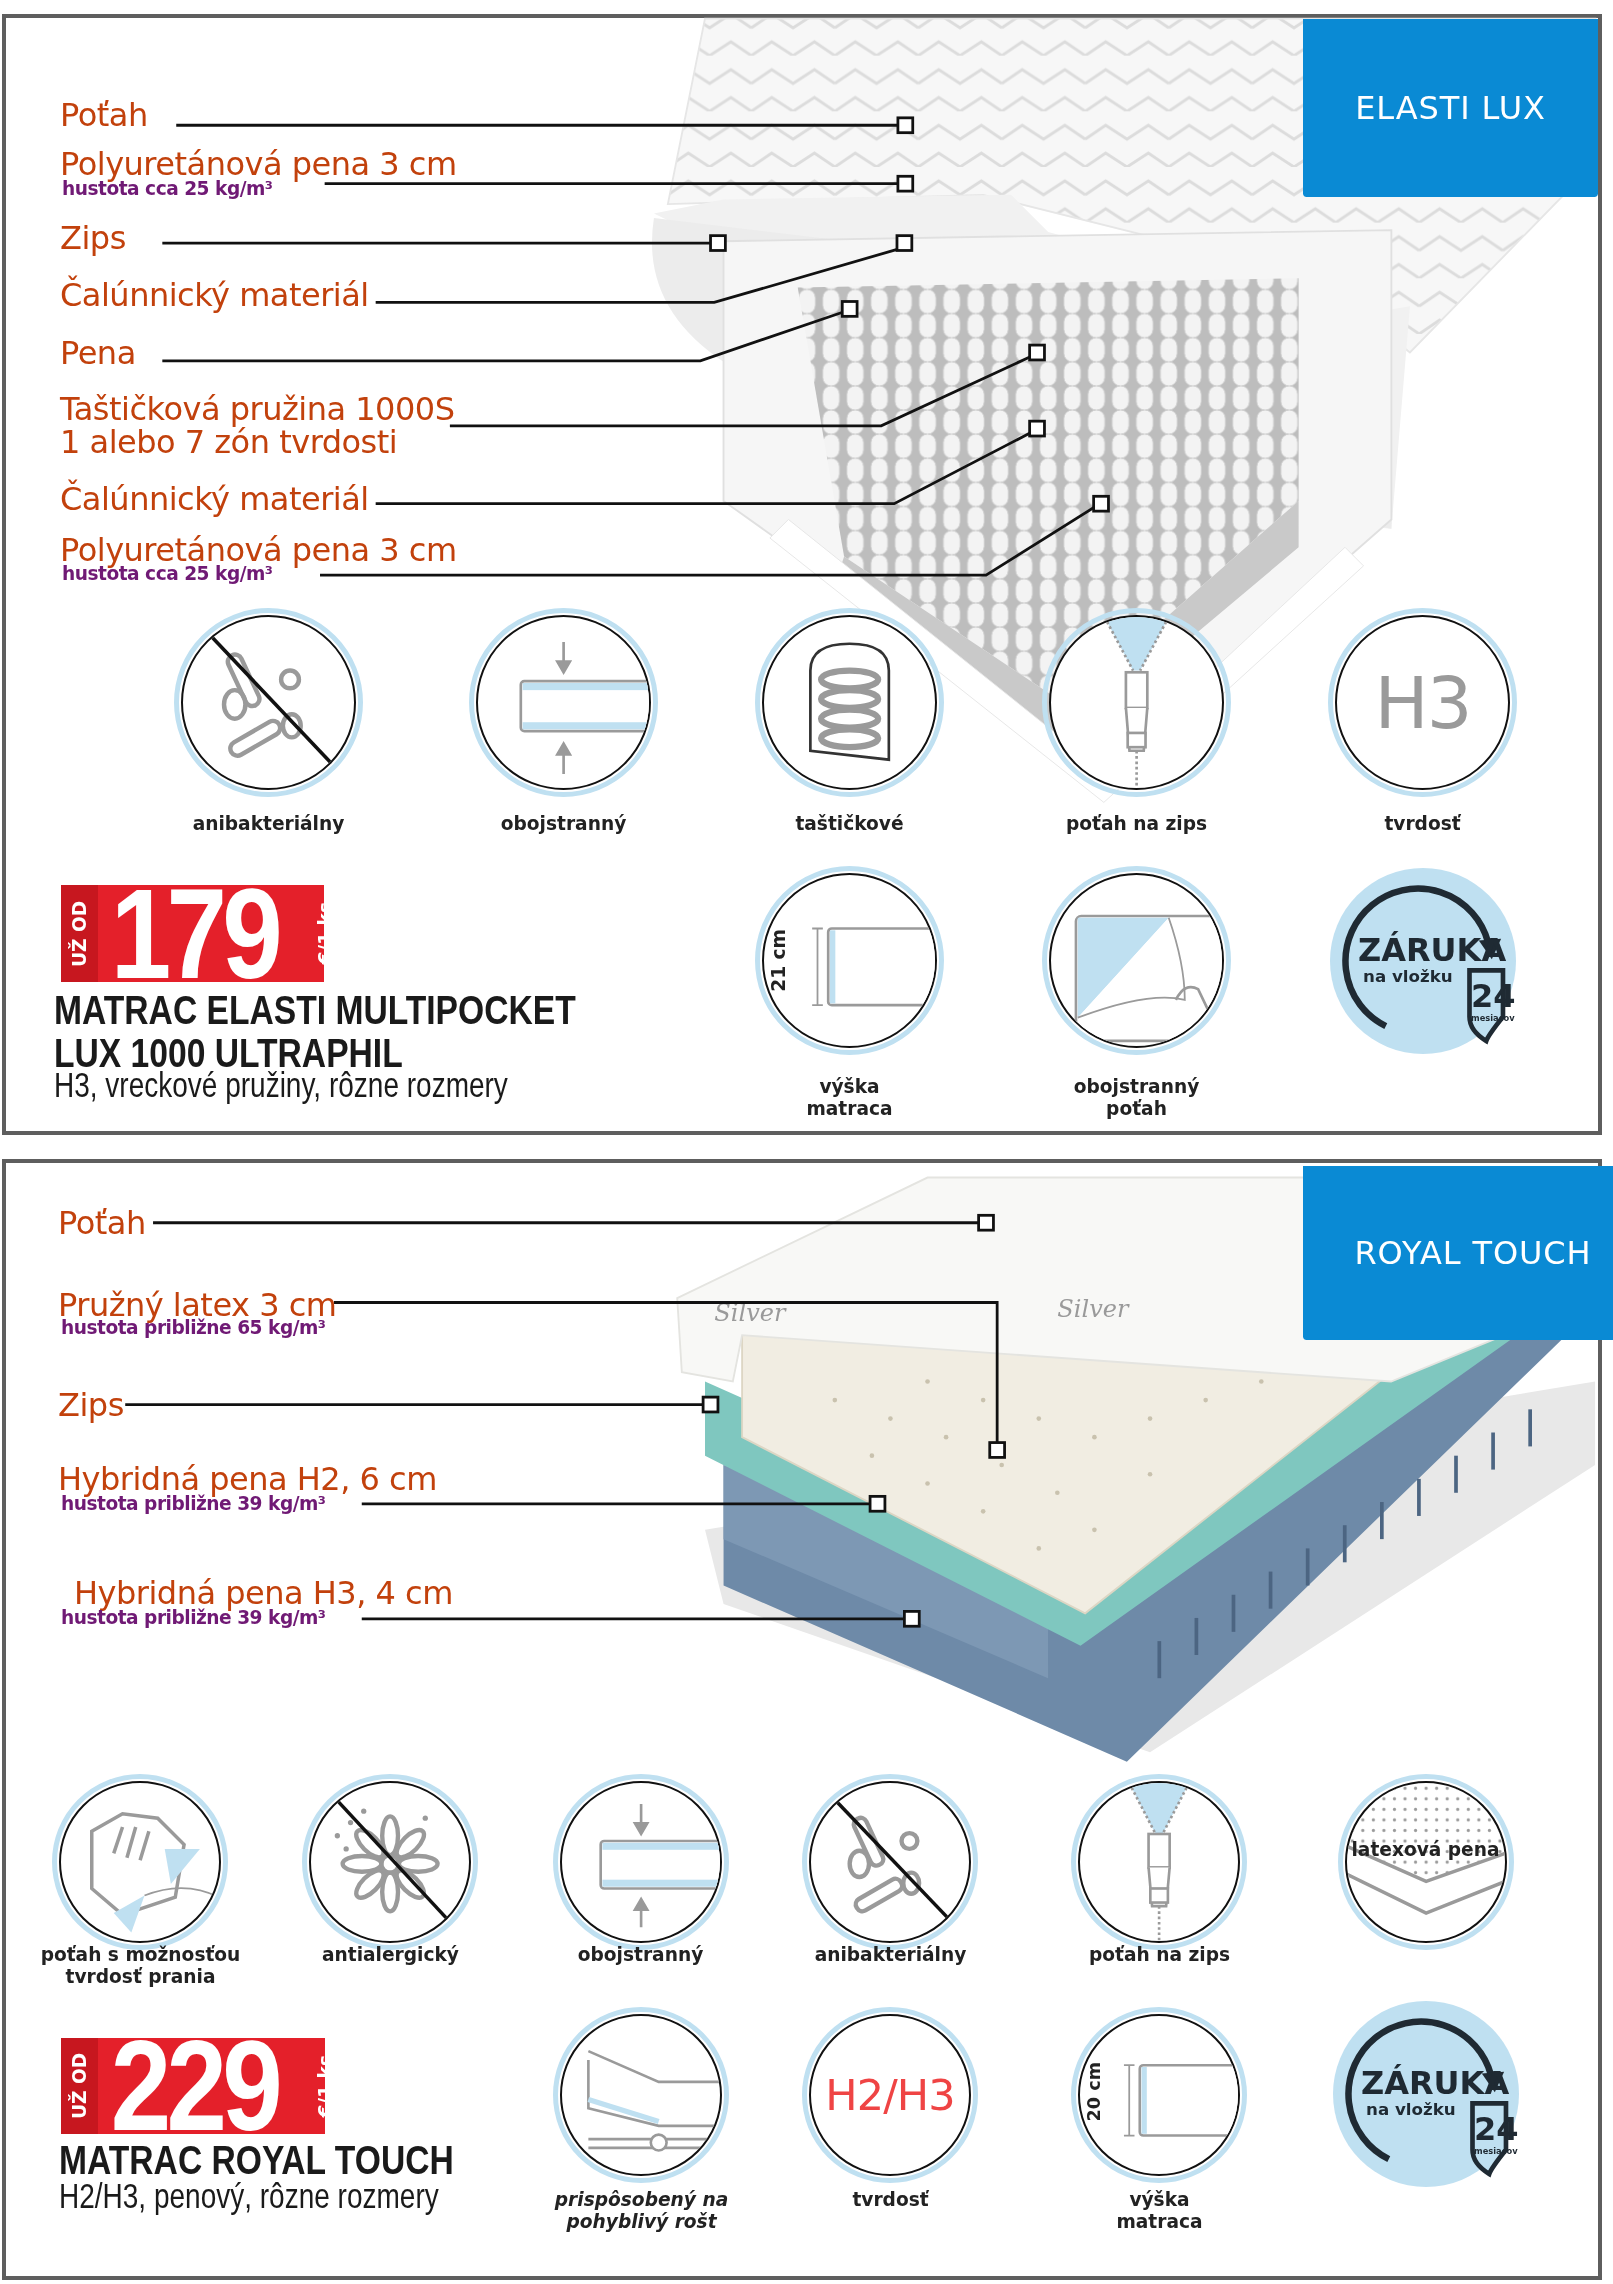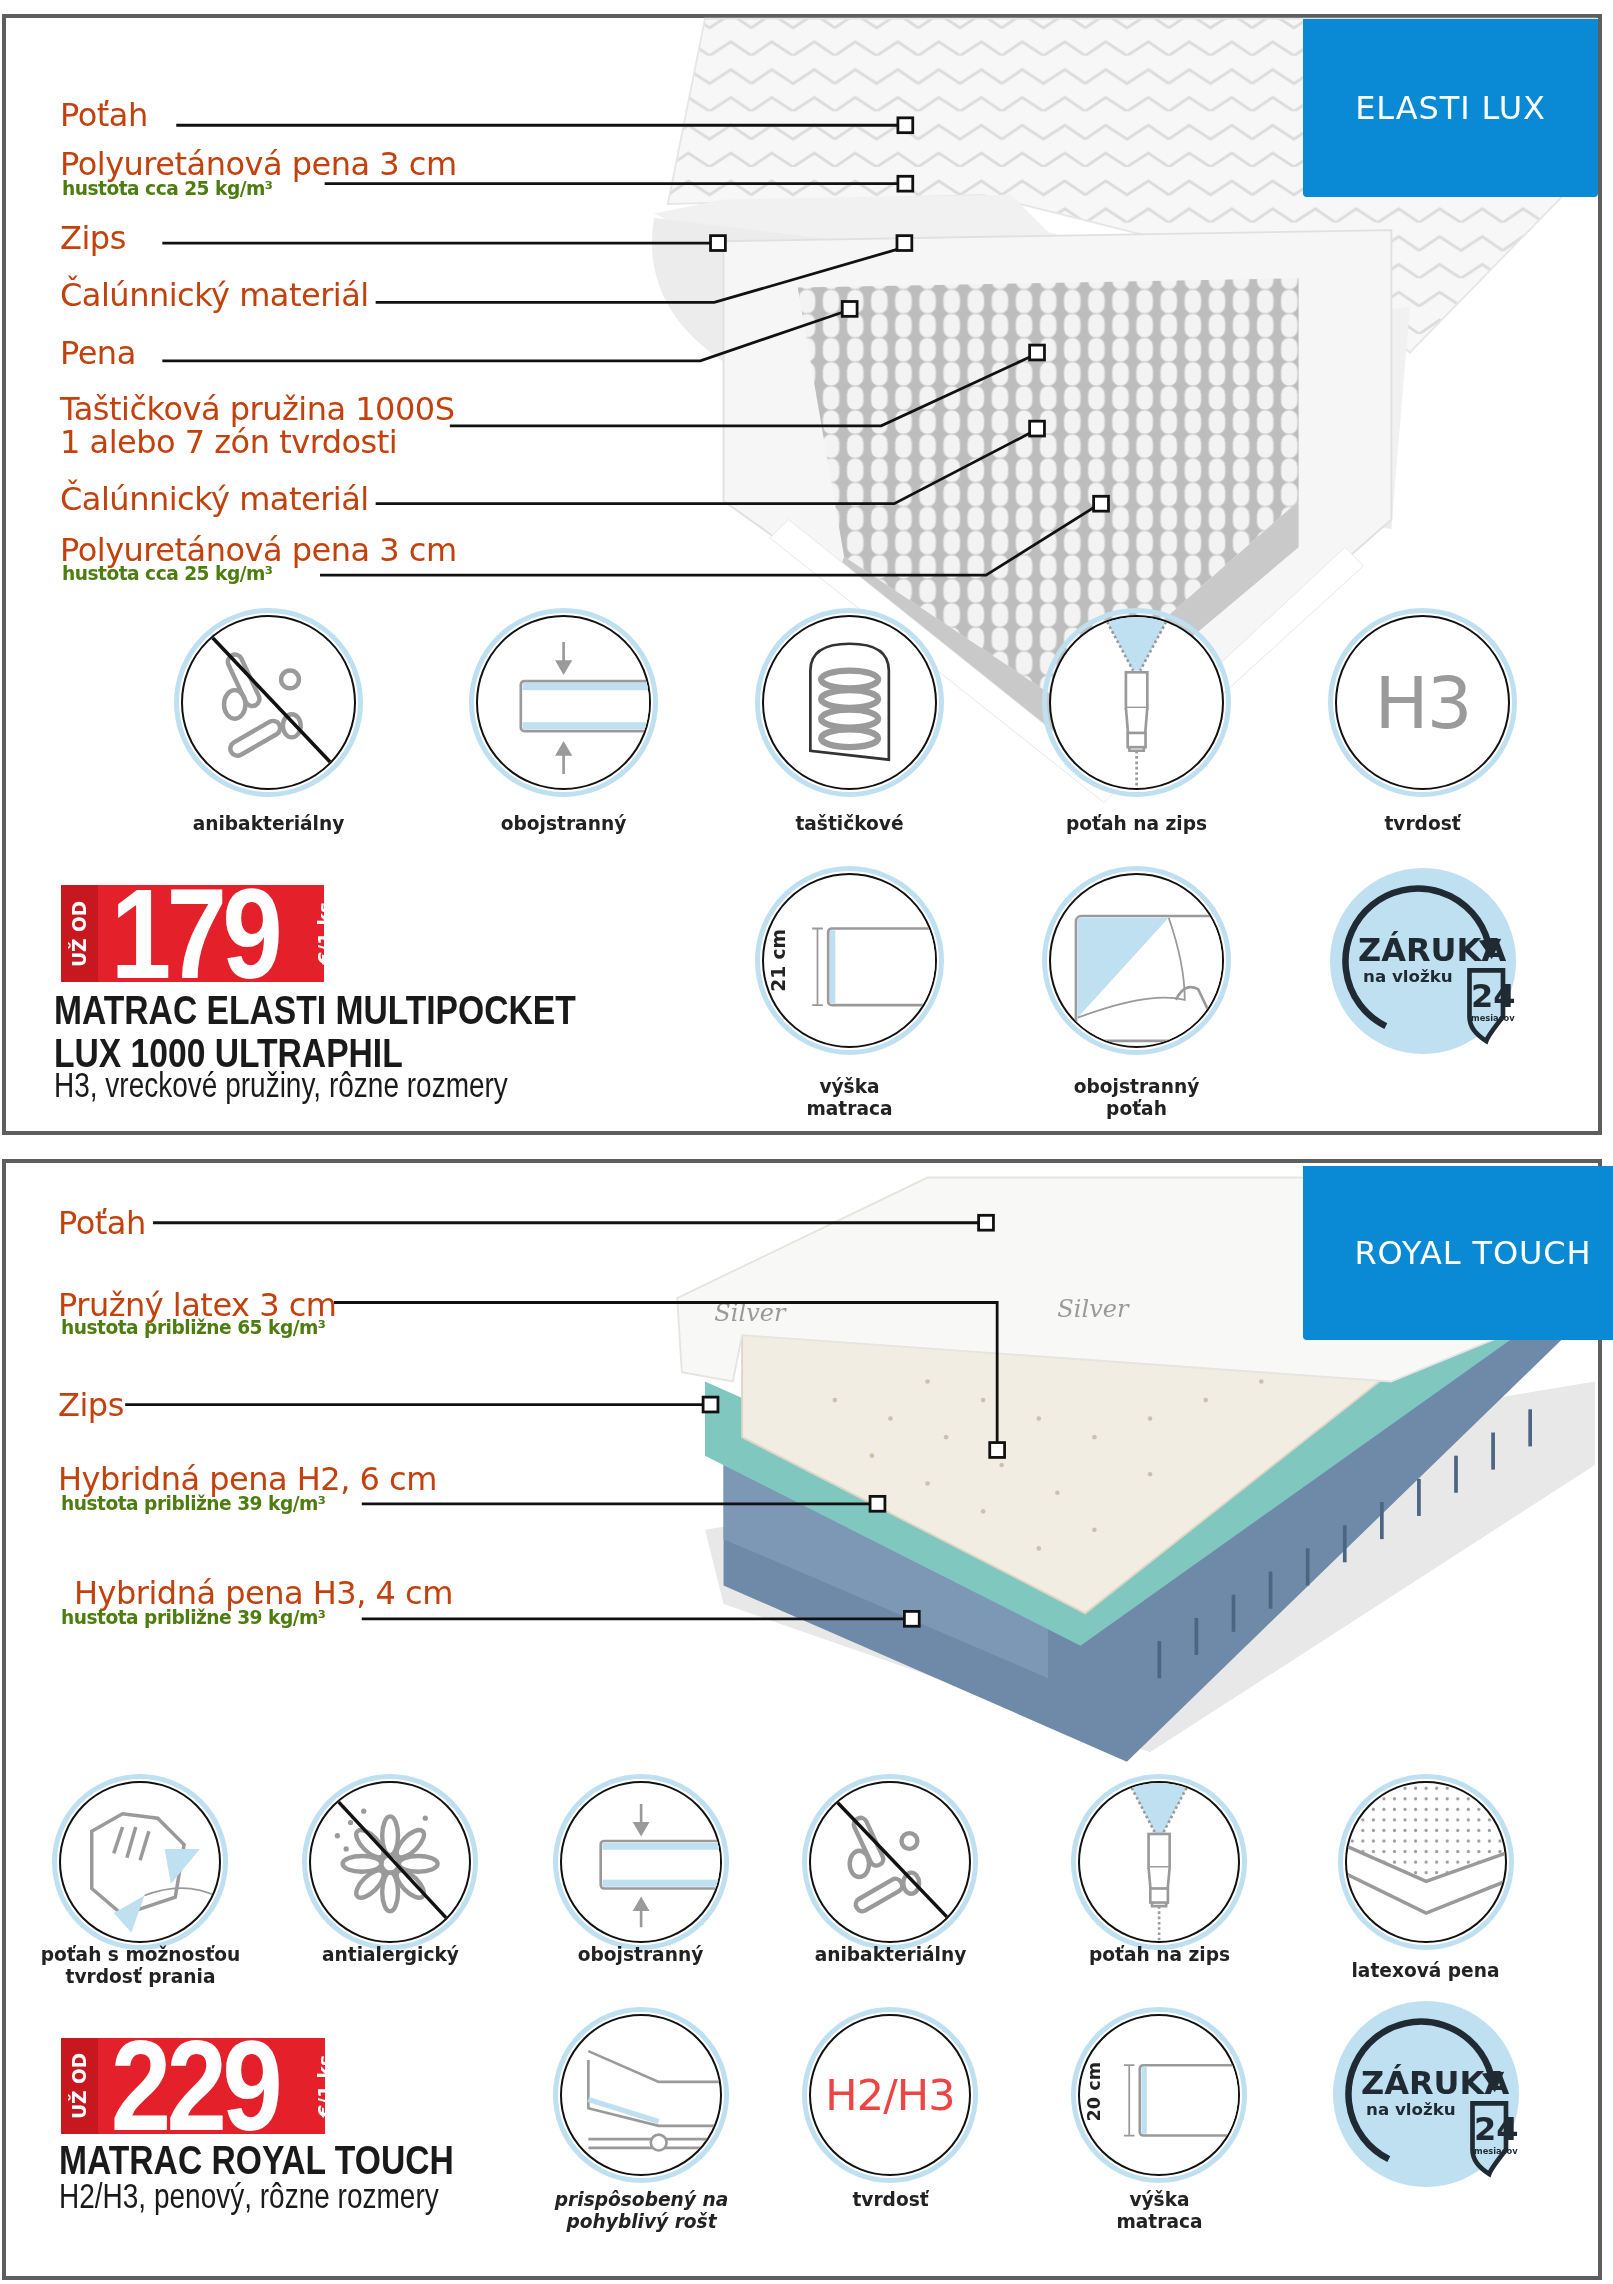--- a/index.html
+++ b/index.html
@@ -3,21 +3,21 @@
 <meta charset="utf-8">
 <style>
   html,body{margin:0;padding:0;background:#ffffff;}
   body{width:1614px;height:2285px;position:relative;overflow:hidden;font-family:"Liberation Sans",sans-serif;color:#1a1a1a;}
   .panel{position:absolute;left:1.9px;width:1592px;border:4.6px solid #5e5e5e;background:#fff;box-sizing:content-box;}
   .panel-1{top:14px;height:1113px;}
   .panel-2{top:1159px;height:1113px;}
   .abs{position:absolute;}
   .brand{position:absolute;background:#0a8ad4;color:#fff;display:flex;align-items:center;justify-content:center;font-family:"DejaVu Sans",sans-serif;font-size:32px;letter-spacing:0.9px;border-radius:0 0 3.7px 3.7px;}
   .lbl{position:absolute;font-family:"DejaVu Sans",sans-serif;font-size:32px;color:#c2410c;white-space:nowrap;letter-spacing:-0.5px;}
-  .sub{position:absolute;font-family:"DejaVu Sans",sans-serif;font-size:18.6px;color:#4d7c0f;white-space:nowrap;font-weight:bold;letter-spacing:-0.5px;}
+  .sub{position:absolute;font-family:"DejaVu Sans",sans-serif;font-size:18.6px;color:#701a75;white-space:nowrap;font-weight:bold;letter-spacing:-0.5px;}
   .leader{position:absolute;left:0;top:0;pointer-events:none;}
   .icon{position:absolute;width:189px;height:189px;border-radius:50%;box-sizing:border-box;border:5.6px solid #bfe0f1;}
   .icon .ring{position:absolute;inset:1.9px;border-radius:50%;border:2.8px solid #111;background:#fff;overflow:hidden;}
   .icon svg{position:absolute;left:0;top:0;width:100%;height:100%;}
   .icap{position:absolute;width:241px;text-align:center;font-family:"DejaVu Sans",sans-serif;font-weight:bold;font-size:18.6px;color:#222;line-height:22px;}
   .price{position:absolute;background:#e4202a;color:#fff;display:flex;align-items:center;}
   .price .uz{writing-mode:vertical-rl;transform:rotate(180deg);font-family:"DejaVu Sans",sans-serif;font-weight:bold;font-size:18.6px;background:#c7171f;height:100%;display:flex;align-items:center;justify-content:center;width:37px;}
   .price .num{font-family:"Liberation Sans",sans-serif;font-weight:bold;font-size:128px;line-height:1;letter-spacing:-5.6px;padding:0 5.6px 0 15px;transform:scaleX(0.85);transform-origin:left center;}
   .price .unit{writing-mode:vertical-rl;transform:rotate(180deg);font-family:"DejaVu Sans",sans-serif;font-weight:bold;font-size:18.6px;margin-left:auto;margin-right:7.4px;}
   .ptitle{position:absolute;font-family:"Liberation Sans",sans-serif;font-weight:bold;font-size:41px;line-height:43px;color:#1a1a1a;transform:scaleX(0.82);transform-origin:left top;white-space:nowrap;}
@@ -393,21 +393,21 @@
           <pattern id="dots" width="12" height="12" patternUnits="userSpaceOnUse">
             <circle cx="6" cy="6" r="1.8" fill="#9a9a9a"></circle>
           </pattern>
         </defs>
         <polygon points="0,0 180,0 180,80 90,112 0,72" fill="url(#dots)"></polygon>
         <polyline points="0,72 90,112 180,80" fill="none" stroke="#9a9a9a" stroke-width="4"></polyline>
         <polyline points="0,104 90,148 180,112" fill="none" stroke="#9a9a9a" stroke-width="4"></polyline>
       </svg>
 </div>
   </div>
-<div class="icap" style="left:1305px;top:1960px;">latexová pena</div>
+<div class="icap" style="left:1305px;top:1839px;">latexová pena</div>
 
 <div class="icon" style="left:553px;top:2007px;width:176px;height:176px;">
     <div class="ring">
   <svg viewBox="0 0 180 180">
         <g fill="none" stroke="#9a9a9a" stroke-width="3">
           <polyline points="30,40 110,75 180,75"></polyline>
           <polyline points="30,50 30,105 110,125 180,125"></polyline>
           <line x1="30" y1="95" x2="110" y2="120" stroke="#bfe0f1" stroke-width="6"></line>
           <line x1="30" y1="140" x2="180" y2="140"></line>
           <line x1="30" y1="150" x2="180" y2="150"></line>

